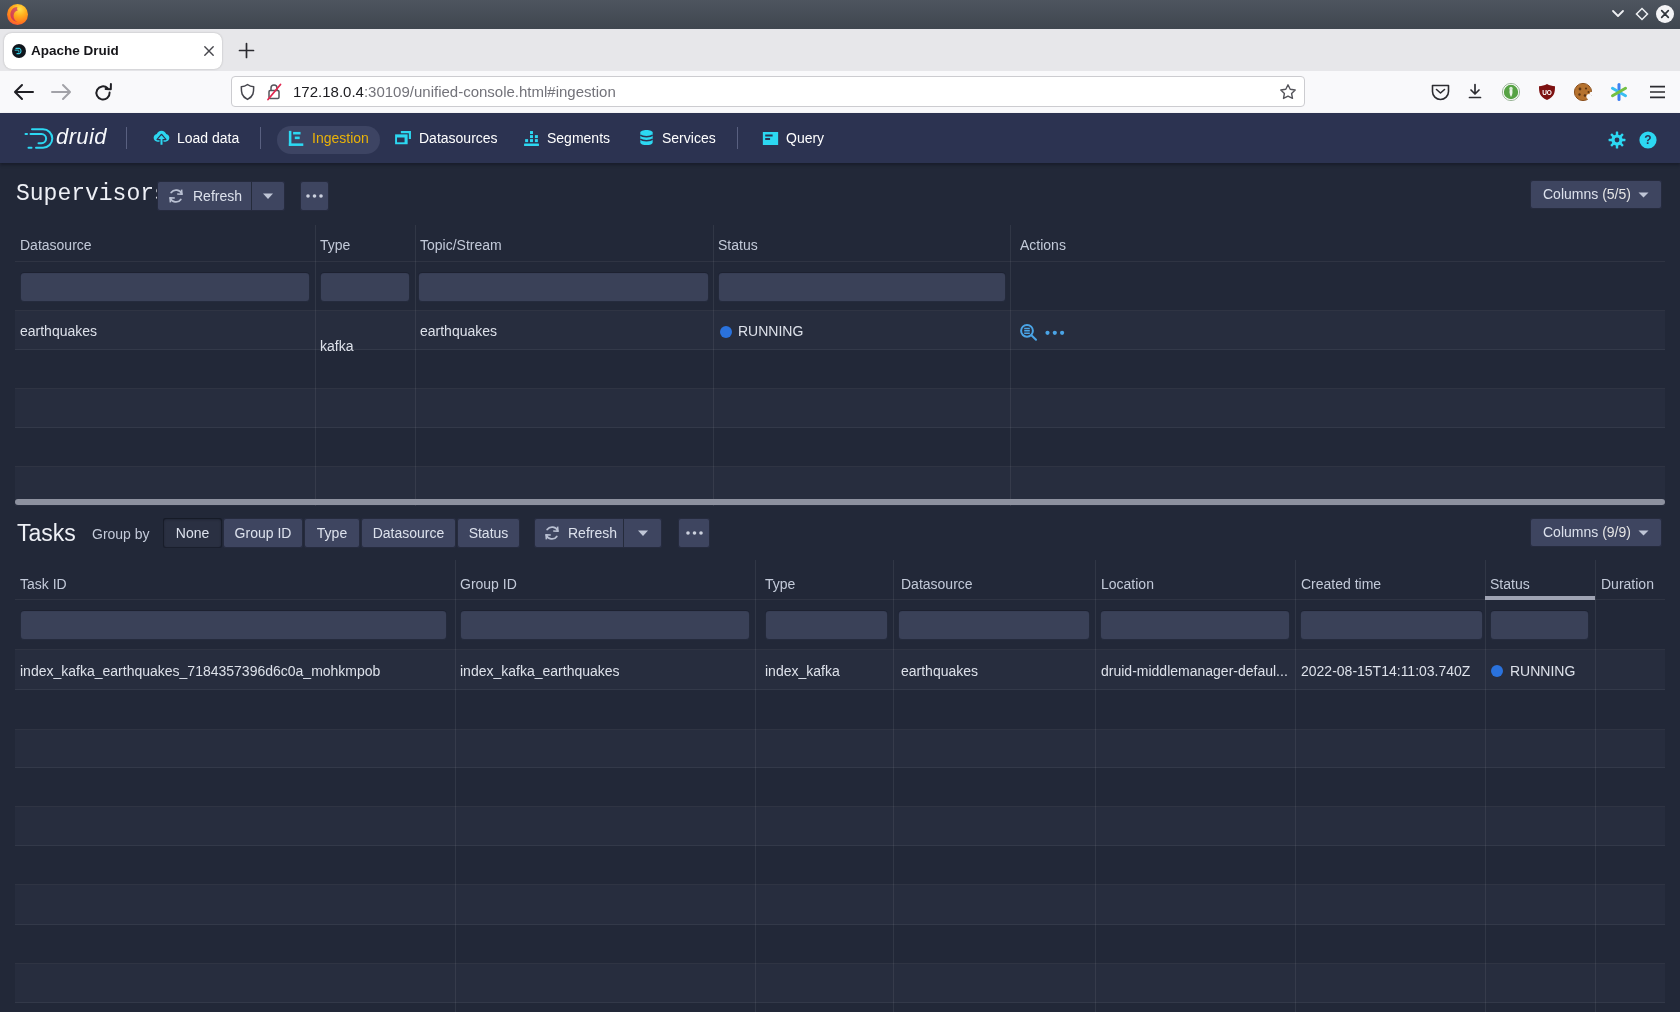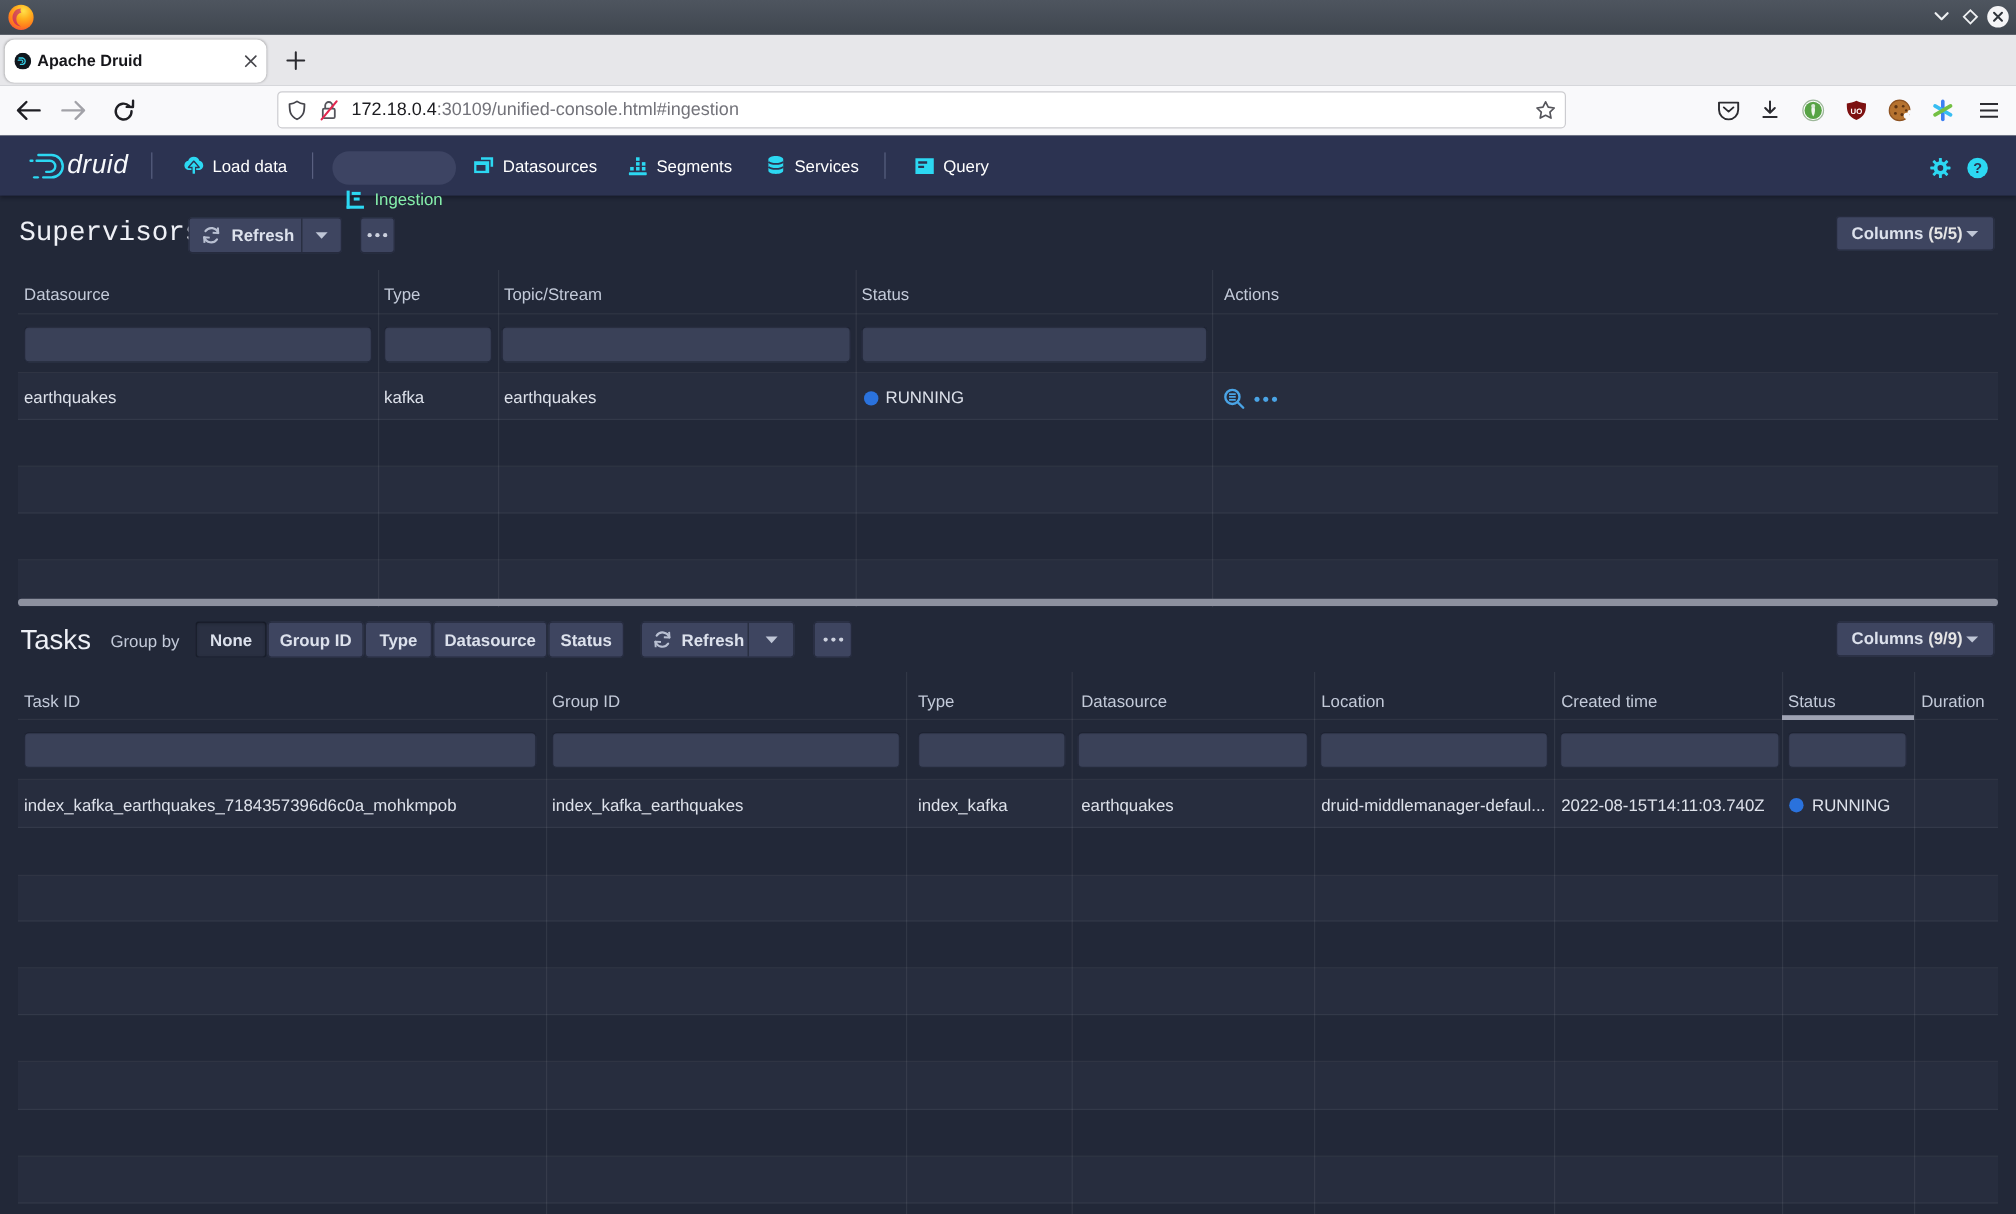--- a/index.html
+++ b/index.html
@@ -22,21 +22,21 @@
 #urltext .dim { color:#73737a; }
 
 
 #dhead { left:0; top:113px; width:1680px; height:50px; background:#2c3351; box-shadow:0 2px 3px rgba(10,14,24,.45); }
 .navitem { top:113px; height:50px; line-height:50px; color:#ffffff; font-size:14px; }
 #ingpill { left:277px; top:126px; width:103px; height:28px; background:#3d4463; border-radius:14px; }
 .vdiv { top:127px; width:1px; height:22px; background:#596080; }
 
 
 .h1 { color:#eef0f6; font-size:23px; }
-.btn { background:#3e4560; border-radius:3px; box-shadow:inset 0 0 0 1px rgba(14,18,28,.5); color:#dce1ec; font-size:14px;font-weight:bold; }
+.btn { background:#3e4560; border-radius:3px; box-shadow:inset 0 0 0 1px rgba(14,18,28,.5); color:#dce1ec; font-size:14px; }
 .btn .mut { color:#e5e5e5; }
 .btn.active { background:#2a3042; box-shadow:inset 0 0 0 1px rgba(14,18,28,.5), inset 0 1px 3px rgba(10,14,22,.5); }
 .fin { background:#3a4158; border-radius:4px; box-shadow:inset 0 0 0 1px rgba(14,18,28,.45), inset 0 1px 1px rgba(14,18,28,.4); height:30px; }
 .hlabel { color:#c3cad9; font-size:14px; }
 .cell { color:#dde1ea; font-size:14px; }
 .row { left:15px; width:1650px; height:39px; }
 .row.lt { background:#272d3e; }
 .rb { left:15px; width:1650px; height:1px; background:rgba(255,255,255,.06); }
 .vline { width:1px; background:rgba(255,255,255,.07); z-index:5; }
 .dot { width:12px; height:12px; border-radius:50%; background:#2a72dd; }
@@ -176,21 +176,21 @@
       <path fill="#2cd8f2" d="M8 1.6 C5.9 1.6 4.2 2.9 3.6 4.7 C1.9 5 0.6 6.5 0.6 8.3 C0.6 10.3 2.2 11.9 4.2 11.9 L11.8 11.9 C13.8 11.9 15.4 10.3 15.4 8.3 C15.4 6.5 14.1 5 12.4 4.7 C11.8 2.9 10.1 1.6 8 1.6 Z"></path>
       <g stroke="#2c3351" stroke-width="1.5" fill="#2cd8f2" stroke-linejoin="round">
         <path d="M8 5.2 L12 9.8 L4 9.8 Z"></path>
         <rect x="6.9" y="9.8" width="2.2" height="5.4"></rect>
       </g>
       <rect x="7.05" y="9" width="1.9" height="5.8" fill="#2cd8f2"></rect>
       <path d="M8 5.8 L11.2 9.4 L4.8 9.4 Z" fill="#2cd8f2"></path>
     </svg>
     <span style="margin-left:24px;">Load data</span>
   </div>
-  <div class="abs navitem" style="left:288px;color:#86efac;margin-top:28px;">
+  <div class="abs navitem" style="left:288px;color:#eab308;">
     <svg class="abs" style="top:17px;" width="17" height="17" viewBox="0 0 16 16">
         <g fill="#2cd8f2">
           <rect x="0.8" y="0.8" width="2.4" height="14.2"></rect>
           <rect x="0.8" y="12.6" width="13.6" height="2.4"></rect>
           <rect x="4.8" y="1.8" width="7" height="2.4"></rect>
           <rect x="6.4" y="6.2" width="4.6" height="2.4"></rect>
         </g>
       </svg>
     <span style="margin-left:24px;">Ingestion</span>
   </div>
@@ -314,21 +314,21 @@
   <div class="abs rb" style="top:388px;"></div>
   <div class="abs rb" style="top:427px;"></div>
   <div class="abs rb" style="top:466px;"></div>
 
   <div class="abs vline" style="left:315px;top:225px;height:281px;"></div>
   <div class="abs vline" style="left:415px;top:225px;height:281px;"></div>
   <div class="abs vline" style="left:713px;top:225px;height:281px;"></div>
   <div class="abs vline" style="left:1010px;top:225px;height:281px;"></div>
 
   <div class="abs cell" style="left:20px;top:323px;">earthquakes</div>
-  <div class="abs cell" style="left:320px;top:323px;">kafka</div>
+  <div class="abs cell" style="left:320px;top:338px;">kafka</div>
   <div class="abs cell" style="left:420px;top:323px;">earthquakes</div>
   <div class="abs dot" style="left:720px;top:326px;"></div>
   <div class="abs cell" style="left:738px;top:323px;">RUNNING</div>
   <div class="abs" id="sv-actions" style="left:1019px;top:323px;width:60px;height:19px;">
     <svg width="60" height="19" viewBox="0 0 60 19">
       <g stroke="#4aa4e6" fill="none" stroke-width="2">
         <circle cx="8" cy="7.8" r="5.9"></circle>
         <path d="M12.4 12.2 L17 16.8" stroke-linecap="round"></path>
       </g>
       <path d="M5.2 5.4 h5.6 M5.2 7.8 h5.6 M5.2 10.2 h5.6" stroke="#4aa4e6" stroke-width="1.5" fill="none"></path>

